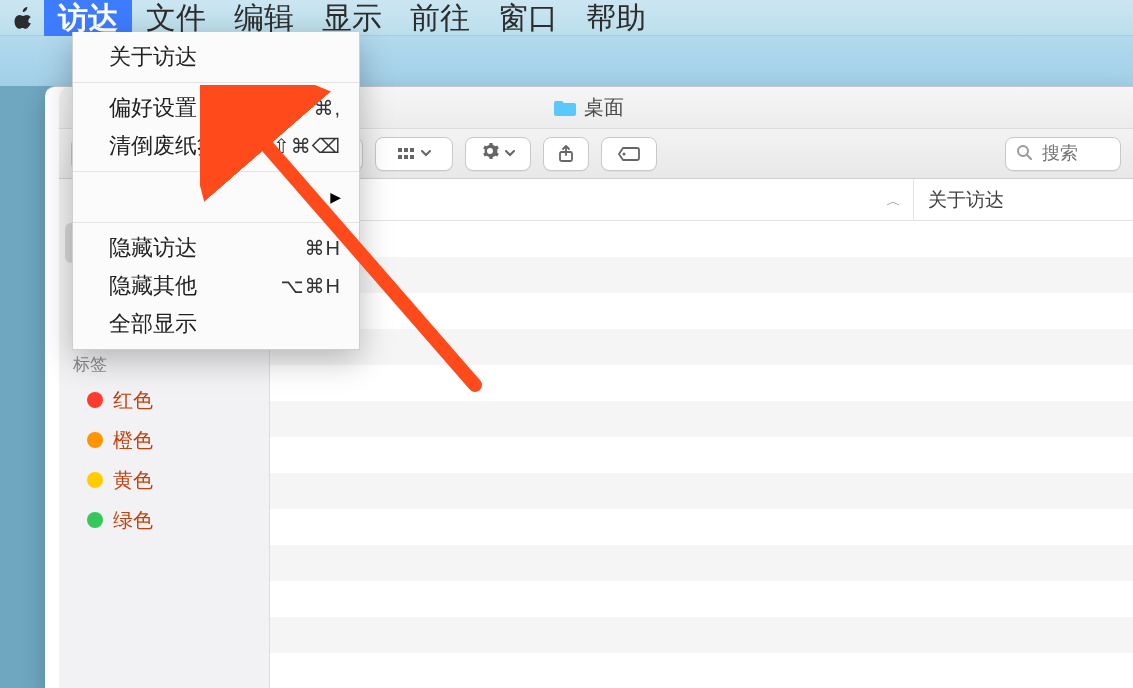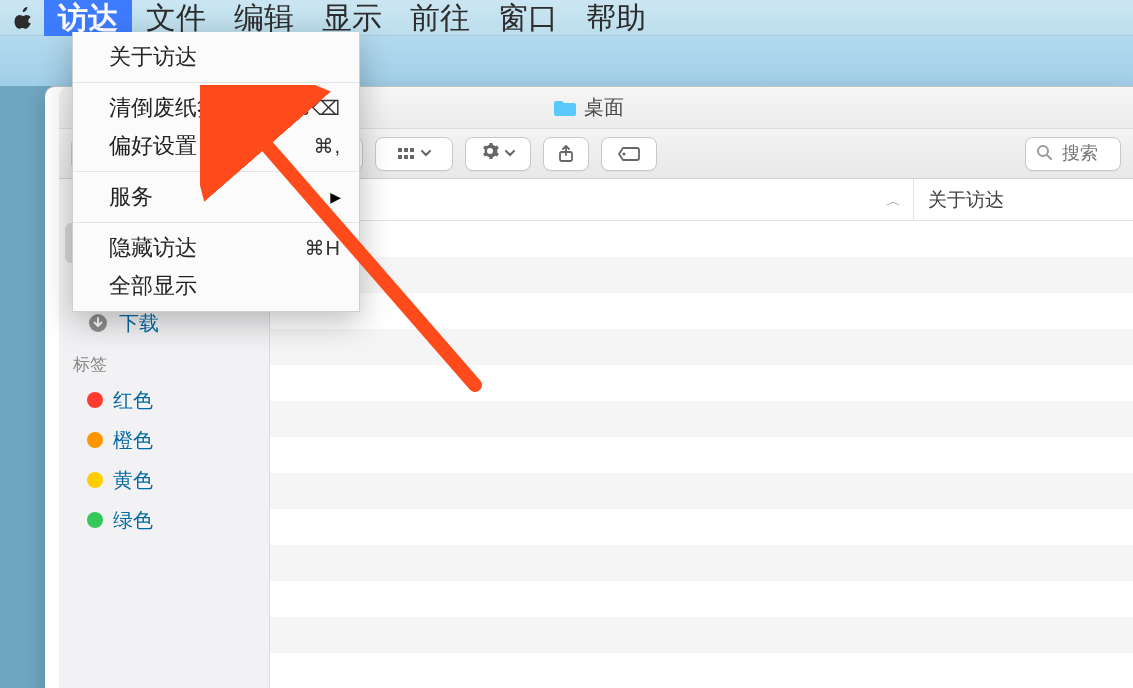--- a/index.html
+++ b/index.html
@@ -148,21 +148,21 @@
   .seg-part:last-child, .seg .seg-part.last { border-right: none; }
   .seg-part.disabled { color: #bdbdbd; }
   .tool-btn {
     width: 46px; justify-content: center;
     font-size: 18px; color: #555;
   }
   .tool-btn.wide { width: 66px; gap: 6px; }
   .tool-btn.wider { width: 78px; gap: 6px; }
   .spacer { flex: 1; }
   .search-box {
-    width: 96px;
+    width: 116px;
     padding: 0 10px;
     gap: 8px;
     color: #9a9a9a;
   }
   .search-box input {
     border: none; outline: none; background: transparent;
     font-size: 18px; color: #555; width: 100%;
   }
 
   .body-area {
@@ -183,21 +183,21 @@
     font-size: 17px;
     color: #888;
     padding: 10px 14px 4px 14px;
   }
   .sb-item {
     display: flex; align-items: center;
     height: 40px;
     padding: 0 10px 0 28px;
     gap: 10px;
     font-size: 20px;
-    color: #0369a1;
+    color: #c2410c;
   }
   .sb-item.selected {
     background: #d6d6d8;
     border-radius: 6px;
     margin: 0 6px;
     padding-left: 22px;
   }
   .sb-icon { width: 22px; height: 22px; display:flex; align-items:center; justify-content:center; color:#7a7a7a; }
   .sb-icon svg { width: 22px; height: 22px; }
   .tag-dot {
@@ -256,36 +256,39 @@
 </div>
 
 <div class="desktop-strip"></div>
 
 <div class="dropdown">
   <div class="dd-row">
     <span class="dd-label">关于访达</span>
   </div>
   <div class="dd-sep"></div>
   <div class="dd-row">
+    <span class="dd-label">偏好设置…</span>
+    <span class="dd-shortcut">⌘,</span>
+  </div>
+  <div class="dd-row">
     <span class="dd-label">清倒废纸篓…</span>
     <span class="dd-shortcut">⇧⌘⌫</span>
   </div>
-  <div class="dd-row">
-    <span class="dd-label">偏好设置…</span>
-    <span class="dd-shortcut">⌘,</span>
-  </div>
   <div class="dd-sep"></div>
   <div class="dd-row">
-    <span class="dd-label">服务</span>
     <span class="dd-sub">▶</span>
   </div>
   <div class="dd-sep"></div>
   <div class="dd-row">
     <span class="dd-label">隐藏访达</span>
     <span class="dd-shortcut">⌘H</span>
+  </div>
+  <div class="dd-row">
+    <span class="dd-label">隐藏其他</span>
+    <span class="dd-shortcut">⌥⌘H</span>
   </div>
   <div class="dd-row">
     <span class="dd-label">全部显示</span>
   </div>
 </div>
 
 <div class="finder">
 
   <div class="titlebar">
     <div class="traffic">

